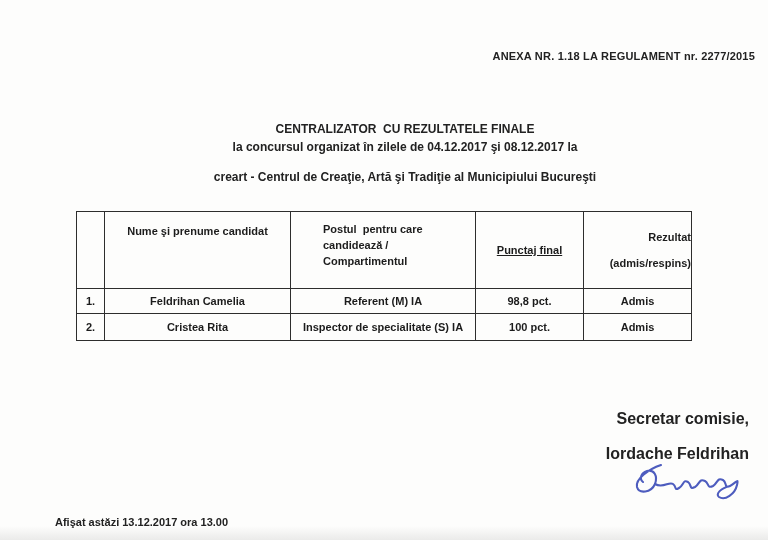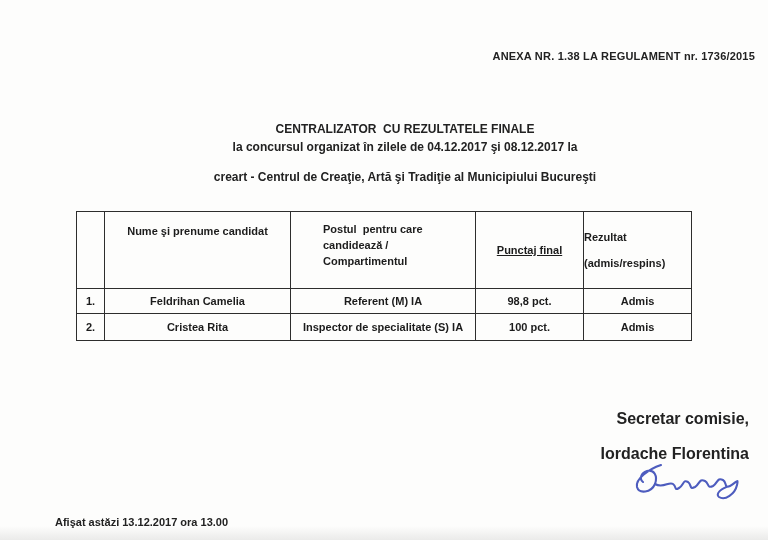--- a/index.html
+++ b/index.html
@@ -44,21 +44,21 @@
   tr.hdr { height:77px; }
   tr.r1 { height:25px; }
   tr.r2 { height:27px; }
   th.c1 { vertical-align:top; text-align:center; padding-top:4px;padding-left:47px; }
   th.c1 .l { line-height:14px; }
   th.c1 .l + .l { margin-top:13px; }
   th.c2 { vertical-align:top; text-align:center; padding-top:13px; }
   th.c3 { vertical-align:top; text-align:left; padding:9px 6px 0 8px; line-height:16px; }
   th.c3 .l { white-space:pre-wrap;padding-left:24px; }
   th.c4 { vertical-align:middle; text-align:center;text-decoration:underline; }
-  th.c5 { vertical-align:middle; text-align:left; }
+  th.c5 { vertical-align:middle; text-align:right; }
   th.c5 .l + .l { margin-top:14px; }
   td { text-align:center; vertical-align:middle; }
 
   .sig-block {
     position:absolute; top:410px; right:19px;
     text-align:right; font-size:16px; color:#222;
   }
   .sig-name { margin-top:17px; }
   .sig-ink { display:block; margin:-4px 2px 0 auto; }
 
@@ -71,21 +71,21 @@
     position:absolute; left:0; right:0; bottom:0; height:14px;
     background:linear-gradient(to bottom, rgba(120,120,120,0) 0%, rgba(120,120,120,0.14) 100%);
     pointer-events:none;
   }
 </style>
 </head>
 <body>
 
 <div class="page">
 
-  <div class="annotation">ANEXA NR. 1.38 LA REGULAMENT nr. 1736/2015</div>
+  <div class="annotation">ANEXA NR. 1.18 LA REGULAMENT nr. 2277/2015</div>
 
   <div class="title-block">
     <div class="title-line1">CENTRALIZATOR  CU REZULTATELE FINALE</div>
     <div>la concursul organizat în zilele de 04.12.2017 şi 08.12.2017 la</div>
   </div>
 
   <div class="org-line">creart - Centrul de Creaţie, Artă şi Tradiţie al Municipiului Bucureşti</div>
 
   <table class="results">
     <colgroup>
@@ -124,21 +124,21 @@
         <td>Cristea Rita</td>
         <td>Inspector de specialitate (S) IA</td>
         <td>100 pct.</td>
         <td>Admis</td>
       </tr>
     </tbody>
   </table>
 
   <div class="sig-block">
     <div>Secretar comisie,</div>
-    <div class="sig-name">Iordache Florentina</div>
+    <div class="sig-name">Iordache Feldrihan</div>
     <svg class="sig-ink" width="120" height="44" viewBox="0 0 120 44" fill="none">
       <path d="M34,6 C22,10 8,20 10,28 C12,35 24,34 28,25 C31,17 27,10 20,12 C14,14 12,20 16,23" stroke="#4d5cbe" stroke-width="2.1" stroke-linecap="round" fill="none"></path>
       <path d="M28,25 C36,30 42,22 46,25 C50,28 47,32 52,29 C57,26 56,20 61,23 C65,26 62,31 68,28 C73,25 72,19 78,22 C82,24 80,30 86,27 C91,24 90,18 96,21 C100,23 97,30 103,27 C109,24 112,18 110,26 C108,35 98,42 92,38 C88,35 94,29 103,27" stroke="#4d5cbe" stroke-width="2.1" stroke-linecap="round" fill="none"></path>
     </svg>
   </div>
 
   <div class="footer-note">Afişat astăzi 13.12.2017 ora 13.00</div>
 
   <div class="scan-shadow"></div>
 </div>

